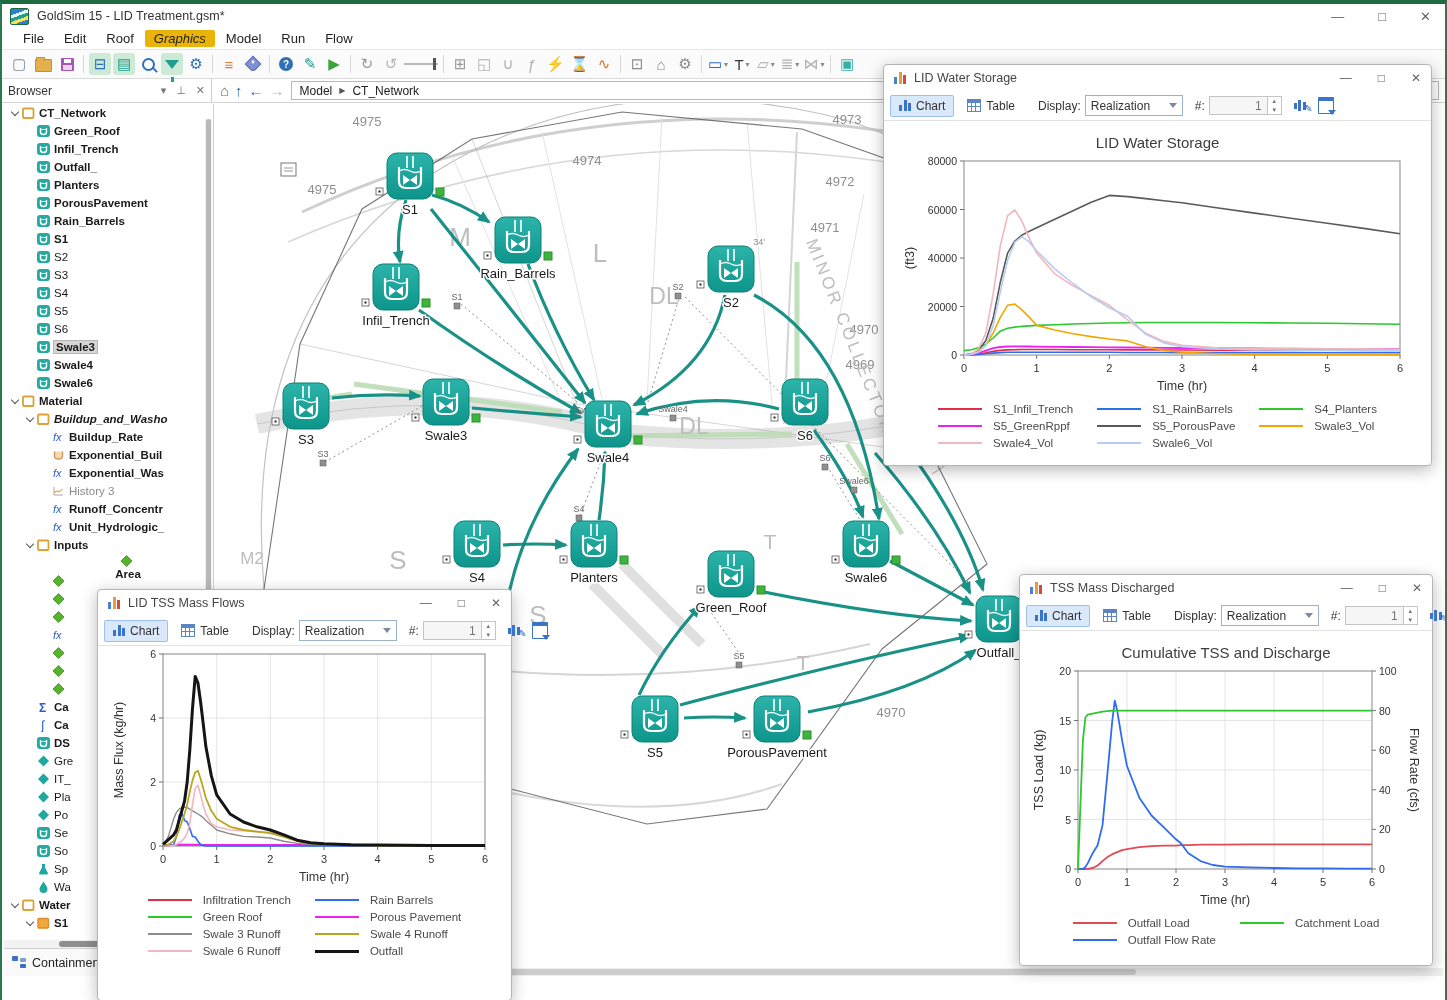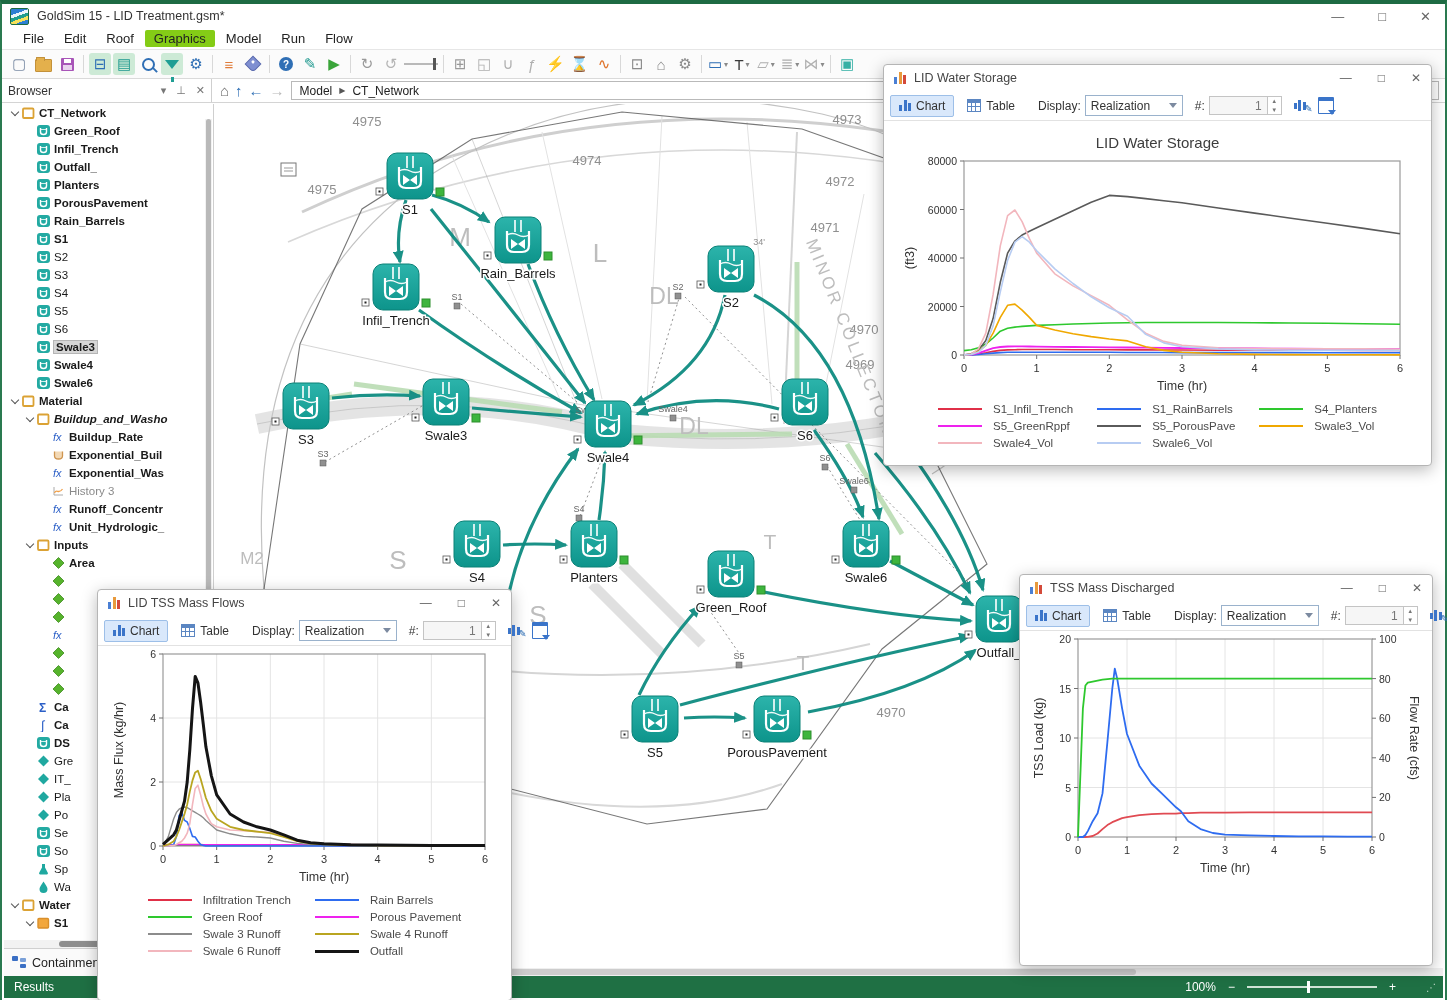--- a/index.html
+++ b/index.html
@@ -9,21 +9,21 @@
   
   .titlebar{height:24px;display:flex;align-items:center;padding-left:8px;background:#fff;position:relative;}
   .applogo{width:17px;height:15px;margin-right:8px;border:1px solid #1d6b43;border-radius:2px;
     background:linear-gradient(160deg,#2c7fd4 0 30%,#eaf4fb 30% 45%,#1f9e8f 45% 62%,#f5e15a 62% 78%,#2c7fd4 78%);}
   .apptitle{font-size:12.5px;color:#333;}
   .wctrl{position:absolute;right:14px;top:0;height:24px;display:flex;align-items:center;gap:34px;color:#666;font-size:13px;}
   .wctrl span{cursor:default;}
   
   .menubar{height:21px;display:flex;align-items:center;gap:2px;padding-left:12px;font-size:13px;color:#222;}
   .menu-item{padding:1px 9px;border-radius:2px;}
-  .menu-item.active{background:#84cc16;}
+  .menu-item.active{background:#eab308;font-style:italic;}
   
   .toolbar{height:28px;display:flex;align-items:center;padding-left:5px;background:#fbfbfb;border-top:1px solid #e6e6e6;border-bottom:1px solid #dadada;}
   .tb-icon{min-width:22px;height:22px;display:flex;align-items:center;justify-content:center;font-size:15px;margin:0 1px;border-radius:3px;position:relative;}
   .tb-icon.hl{background:#cdead6;}
   .tb-sep{width:1px;height:18px;background:#d8d8d8;margin:0 4px;}
   .tb-dd{font-size:8px;color:#8a8a8a;margin-left:2px;}
   .cssicon{display:inline-block;position:relative;}
   .ic-folder{width:15px;height:11px;background:#e4b04c;border:1px solid #c3913a;border-radius:1px;margin-top:3px;}
   .ic-folder:before{content:"";position:absolute;top:-3px;left:0;width:7px;height:3px;background:#e4b04c;border:1px solid #c3913a;border-bottom:none;border-radius:1px 1px 0 0;}
   .ic-save{width:13px;height:13px;background:#a855b8;border-radius:1px;}
@@ -425,21 +425,21 @@
           </svg></span>
         <span class="lbl">Unit_Hydrologic_</span>
       </div>
       <div class="trow bold" style="padding-left: 21px;">
         <span class="caret"></span>
         <span class="ticon"><svg width="15" height="14">
             <rect x="2" y="2.5" width="10.5" height="9.5" fill="#fff" stroke="#dba234" stroke-width="1.8" rx="1"></rect>
           </svg></span>
         <span class="lbl">Inputs</span>
       </div>
-      <div class="trow bold" style="padding-left: 36px;">
+      <div class="trow bold" style="padding-left: 36px; flex-direction: column;">
         <span class="nocaret"></span>
         <span class="ticon"><svg width="15" height="14">
             <path d="M7.5,1.5 L13,7 L7.5,12.5 L2,7 Z" fill="#56b32c" stroke="#3d8a1e" stroke-width=".8"></path>
           </svg></span>
         <span class="lbl">Area</span>
       </div>
       <div class="trow" style="padding-left: 36px;">
         <span class="nocaret"></span>
         <span class="ticon"><svg width="15" height="14">
             <path d="M7.5,1.5 L13,7 L7.5,12.5 L2,7 Z" fill="#56b32c" stroke="#3d8a1e" stroke-width=".8"></path>
@@ -909,33 +909,20 @@
               <rect x="-31.5" y="14.5" width="2" height="2" fill="#222"></rect>
             </g>
           </g>
         </g>
       </svg>
   </div>
   <div class="canvas-hscroll">
       <div class="thumb"></div>
     </div>
 
-  <div class="statusbar">
-    <span class="left">Results</span>
-    <span class="sp"></span>
-    <span class="zoomctl">
-      <span>100%</span>
-      <span>−</span>
-      <span class="ztrack">
-          <span class="zthumb"></span>
-        </span>
-      <span>+</span>
-    </span>
-    <span class="zgrip">⋰</span>
-  </div>
 
   <div class="win" style="left:881px;top:60px;width:549px;height:402px;z-index:15">
     <div class="win-title">
       <span class="wicon">
           <i></i>
           <i></i>
           <i></i>
         </span>
       <span>LID Water Storage</span>
       <span class="sp"></span>
@@ -1217,20 +1204,21 @@
             <span>▼</span>
           </span>
         </span>
       <span class="wt-ic bars-blue ic-chartedit">
           <i></i>
           <i></i>
           <i></i>
         </span>
 
     </div>
+    <div class="chart-title">Cumulative TSS and Discharge</div>
     <div id="chart-td" style="text-align:center"><svg width="392" height="244">
           <path d="M97,8 V206" stroke="#e4e4e4" stroke-width="1"></path>
           <path d="M146,8 V206" stroke="#e4e4e4" stroke-width="1"></path>
           <path d="M195,8 V206" stroke="#e4e4e4" stroke-width="1"></path>
           <path d="M244,8 V206" stroke="#e4e4e4" stroke-width="1"></path>
           <path d="M293,8 V206" stroke="#e4e4e4" stroke-width="1"></path>
           <path d="M48,156.5 H342" stroke="#e4e4e4" stroke-width="1"></path>
           <path d="M48,107 H342" stroke="#e4e4e4" stroke-width="1"></path>
           <path d="M48,57.5 H342" stroke="#e4e4e4" stroke-width="1"></path>
           <rect x="48" y="8" width="294" height="198" fill="none" stroke="#9a9a9a" stroke-width="1.2"></rect>
@@ -1270,15 +1258,29 @@
           <text x="349" y="51.599999999999994" font-size="10.5" fill="#333" text-anchor="start">80</text>
           <path d="M342,8 h4" stroke="#707070" stroke-width="1"></path>
           <text x="349" y="12" font-size="10.5" fill="#333" text-anchor="start">100</text>
           <polyline points="48.0,206.0 52.9,206.0 55.4,206.0 57.8,205.8 62.7,205.0 67.6,202.5 72.5,198.1 77.4,194.1 82.3,191.2 84.8,190.2 87.2,189.2 92.1,187.2 97.0,186.2 109.3,184.2 121.5,183.2 133.8,182.7 146.0,182.7 150.9,182.2 158.3,182.2 170.5,181.7 182.8,181.7 195.0,181.7 219.5,181.3 244.0,181.3 268.5,181.3 293.0,181.3 317.5,181.3 342.0,181.3" fill="none" stroke="#e04a52" stroke-width="1.8" stroke-linejoin="round"></polyline>
           <polyline points="48.0,206.0 52.9,206.0 55.4,204.0 57.8,200.1 62.7,190.2 67.6,182.2 72.5,162.4 77.4,111.0 82.3,57.5 84.8,37.7 87.2,47.6 92.1,77.3 97.0,103.0 109.3,134.7 121.5,152.5 133.8,164.4 146.0,176.3 150.9,180.3 158.3,190.2 170.5,198.1 182.8,202.0 195.0,203.6 219.5,204.4 244.0,205.0 268.5,205.4 293.0,205.4 317.5,205.6 342.0,205.6" fill="none" stroke="#2e6cf0" stroke-width="1.8" stroke-linejoin="round"></polyline>
           <polyline points="48.0,206.0 52.9,77.3 55.4,54.5 57.8,51.6 62.7,50.6 67.6,49.6 72.5,48.6 77.4,48.1 82.3,47.6 84.8,47.6 87.2,47.6 92.1,47.6 97.0,47.6 109.3,47.6 121.5,47.6 133.8,47.6 146.0,47.6 150.9,47.6 158.3,47.6 170.5,47.6 182.8,47.6 195.0,47.6 219.5,47.6 244.0,47.6 268.5,47.6 293.0,47.6 317.5,47.6 342.0,47.6" fill="none" stroke="#2ec82e" stroke-width="1.8" stroke-linejoin="round"></polyline>
           <text x="13" y="107" font-size="12.5" fill="#333" text-anchor="middle" transform="rotate(-90,13,107)">TSS Load (kg)</text>
           <text x="380" y="107" font-size="12.5" fill="#333" text-anchor="middle" transform="rotate(90,380,107)">Flow Rate (cfs)</text>
           <text x="195" y="241" font-size="12.5" fill="#333" text-anchor="middle">Time (hr)</text>
         </svg></div>
+    <div class="legend" id="legend-td" style="grid-template-columns: repeat(2, auto);">
+        <span class="li">
+          <span class="ln" style="border-top: 2px solid rgb(224, 74, 82);"></span>
+          <span>Outfall Load</span>
+        </span>
+        <span class="li">
+          <span class="ln" style="border-top: 2px solid rgb(46, 200, 46);"></span>
+          <span>Catchment Load</span>
+        </span>
+        <span class="li">
+          <span class="ln" style="border-top: 2px solid rgb(46, 108, 240);"></span>
+          <span>Outfall Flow Rate</span>
+        </span>
+      </div>
   </div>
 
 </div>
 
 </body></html>

